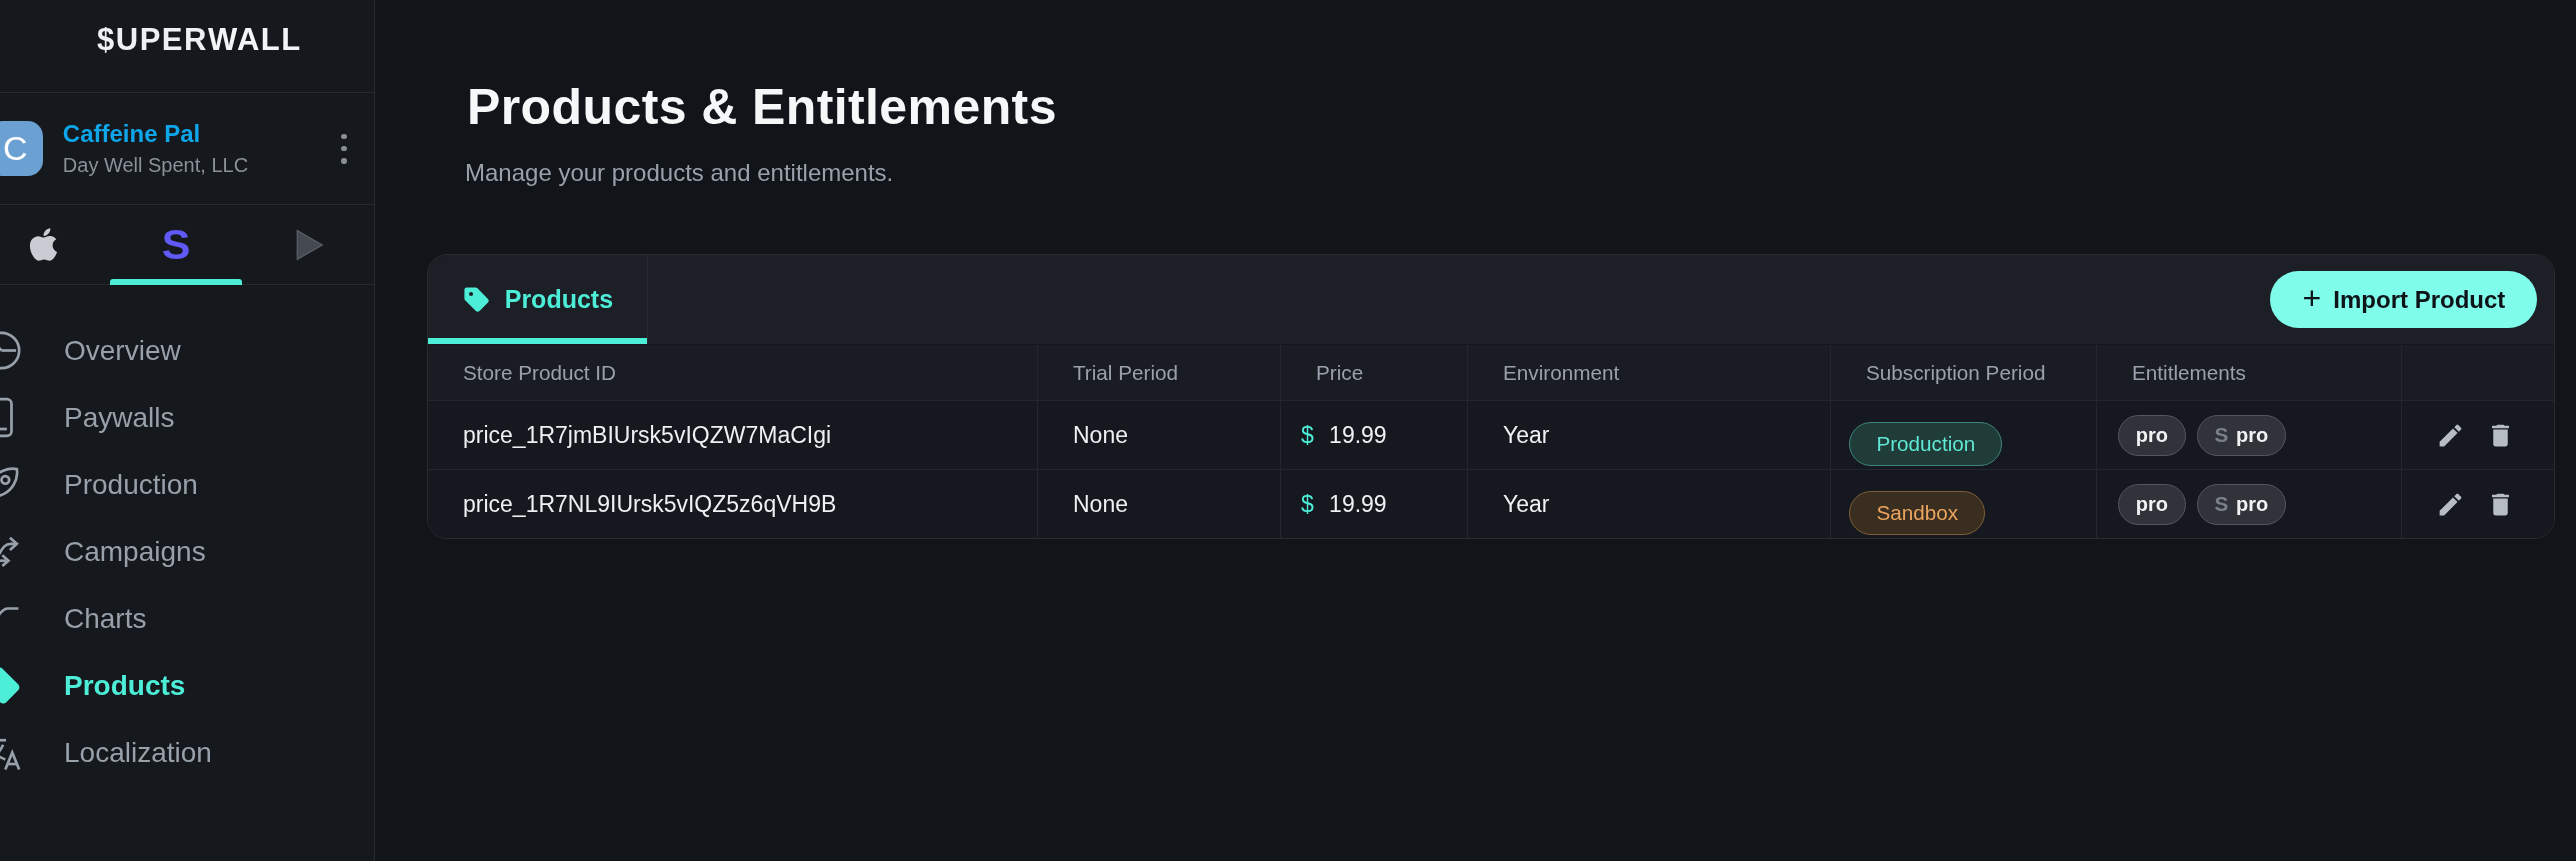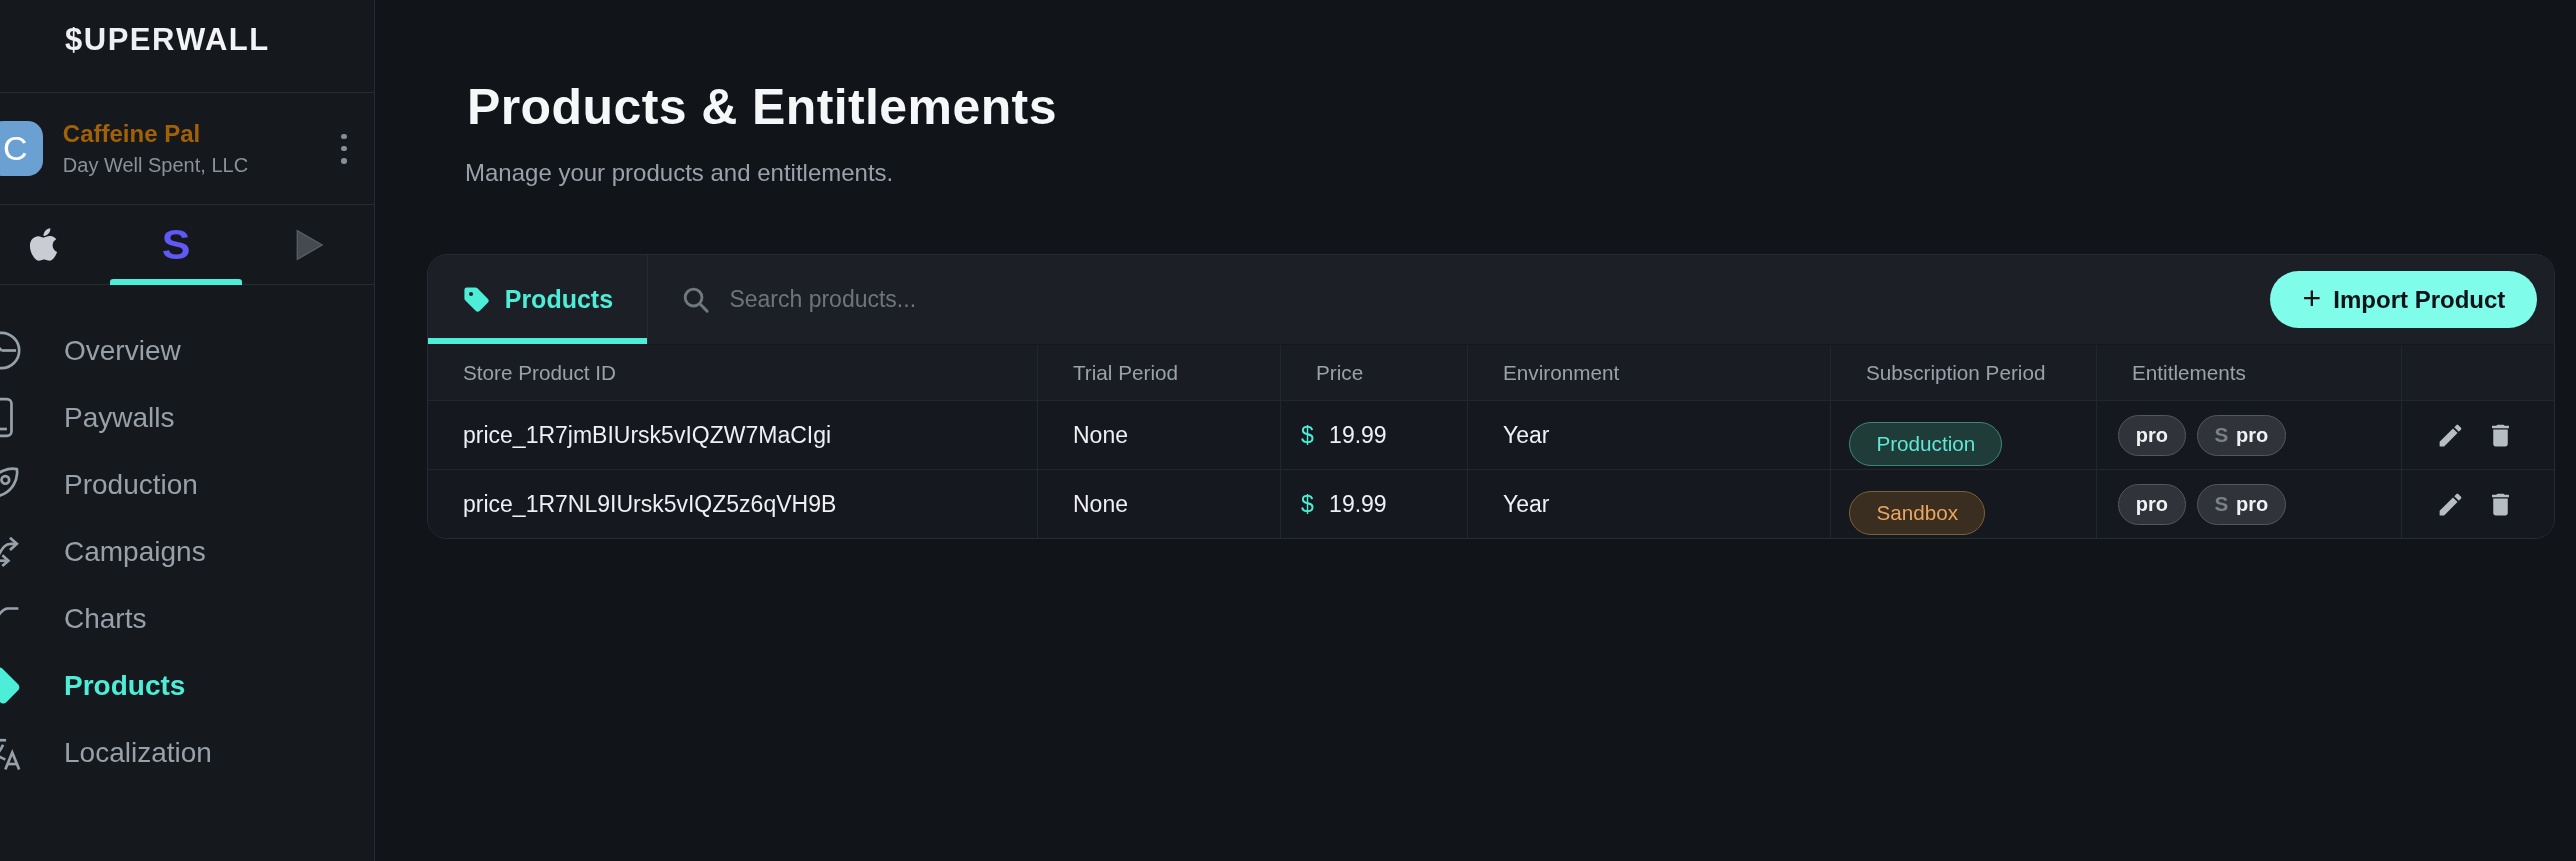--- a/index.html
+++ b/index.html
@@ -13,37 +13,37 @@
   .app { position: relative; width: 2576px; height: 862px; display: flex; }
 
   
   .sidebar {
     position: relative; width: 375px; height: 100%;
     background: #15181d; border-right: 0.8px solid #272b32; flex: none;
     overflow: hidden;
   }
   .logo-row {
     height: 93px; display: flex; align-items: center;
-    padding-left: 65px; padding-bottom: 12.2px;
+    padding-left: 97px; padding-bottom: 12.2px;
     border-bottom: 0.8px solid #262a31;
     font-size: 31px; font-weight: 800; letter-spacing: 1.5px;
   }
   .logo-rest { color: #f2f4f6; }
 
   .app-switcher {
     position: relative; height: 112px; display: flex; align-items: center;
     border-bottom: 0.8px solid #262a31; cursor: pointer;
   }
   .avatar {
     width: 55px; height: 55px; border-radius: 15.3px; margin-left: -12.2px; flex: none;
     background: #6BA0D2; color: #fff; font-size: 34px; font-weight: 500;
     display: flex; align-items: center; justify-content: center;
   }
   .app-meta { margin-left: 20px; display: flex; flex-direction: column; gap: 6.9px; }
-  .app-name { font-size: 24px; font-weight: 700; color: #a16207; }
+  .app-name { font-size: 24px; font-weight: 700; color: #0ea5e9; }
   .app-org { font-size: 20px; color: #8b9199; }
   .kebab { position: absolute; right: 21.4px; top: 50%; transform: translateY(-50%);
            display: flex; flex-direction: column; gap: 6.9px; padding: 6.1px; cursor: pointer; }
   .kebab span { width: 5.4px; height: 5.4px; border-radius: 50%; background: #878d95; }
 
   .platform-tabs {
     height: 80px; display: flex; margin-left: -23px; width: 398px;
     border-bottom: 0.8px solid #262a31;
   }
   .ptab { flex: 1; position: relative; display: flex; align-items: center; justify-content: center; cursor: pointer; }
@@ -252,27 +252,20 @@
     <section class="card">
 
       <div class="toolbar">
         <div class="tab-products">
           <svg width="29" height="29" viewBox="0 0 24 24">
               <path d="M12.586 2.586A2 2 0 0 0 11.172 2H4a2 2 0 0 0-2 2v7.172a2 2 0 0 0 .586 1.414l8.704 8.704a2.426 2.426 0 0 0 3.42 0l6.58-6.58a2.426 2.426 0 0 0 0-3.42z" fill="#4DEED8"></path>
               <circle cx="7.5" cy="7.5" r="1.7" fill="#1c2026"></circle>
             </svg>
           <span class="tab-label">Products</span>
         </div>
-        <div class="searchbox">
-          <svg width="31" height="31" viewBox="0 0 24 24" fill="none" stroke="#717780" stroke-width="2.2" stroke-linecap="round">
-              <circle cx="10.5" cy="10.5" r="6.5"></circle>
-              <path d="M15.5 15.5 L21 21"></path>
-            </svg>
-          <input type="text" placeholder="Search products..." style="">
-        </div>
         <button class="import-btn">
           <span class="plus">+</span>
           <span>Import Product</span>
         </button>
       </div>
 
       <div class="thead tgrid">
         <div class="cell">Store Product ID</div>
         <div class="cell">Trial Period</div>
         <div class="cell">Price</div>

